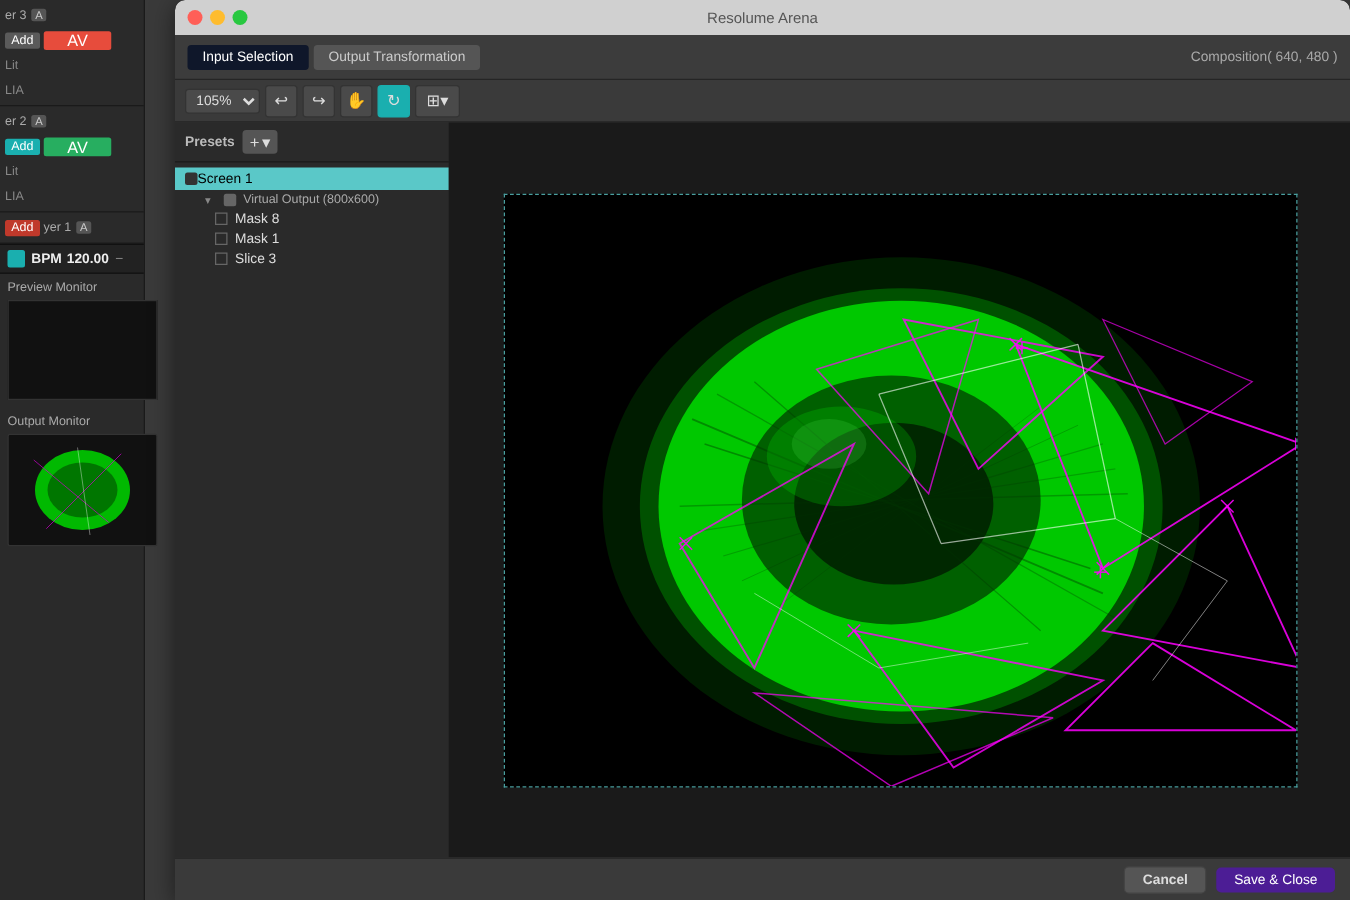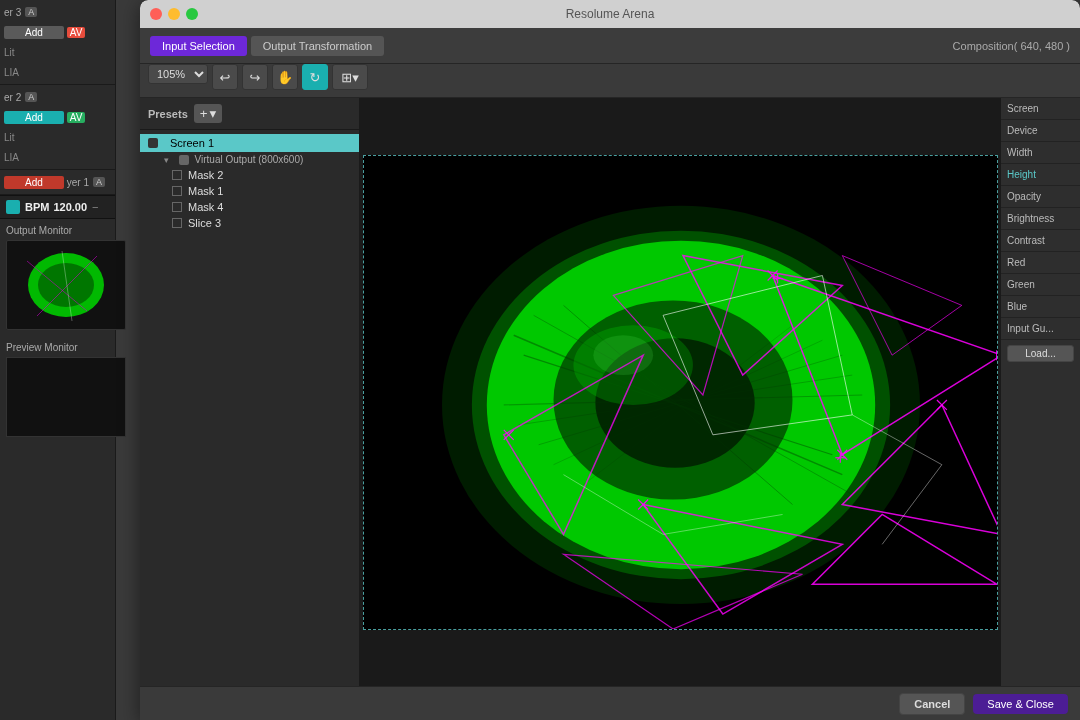--- a/index.html
+++ b/index.html
@@ -25,33 +25,33 @@
     }
     .layer-label {
       color: #aaa;
       font-size: 10px;
       margin-right: 4px;
     }
     .add-btn {
       background: #5a5a5a;
       color: #fff;
       border: none;
-      padding: 1px 21px;
+      padding: 1px 5px;
       font-size: 10px;
       border-radius: 2px;
       cursor: pointer;
       margin-right: 3px;
     }
     .add-btn.teal { background: #1aafaf; }
     .add-btn.red { background: #c0392b; }
     .badge {
       background: #e74c3c;
       color: white;
-      font-size: 10px;
-      padding: 0 3px;
+      font-size: 13px;
+      padding: 0 19px;
       border-radius: 2px;
       margin-right: 2px;
     }
     .badge.green { background: #27ae60; }
     .badge-a {
       background: #555;
       color: #ccc;
       font-size: 9px;
       padding: 0 3px;
       border-radius: 2px;
@@ -181,35 +181,35 @@
     .tab-btn {
       background: #555;
       color: #ccc;
       border: none;
       padding: 4px 12px;
       font-size: 11px;
       border-radius: 3px;
       cursor: pointer;
     }
     .tab-btn.active {
-      background: #6d28d9;
+      background: #0f172a;
       color: white;
     }
     .composition-info {
       margin-left: auto;
       color: #aaa;
       font-size: 11px;
     }
 
     
     .secondary-toolbar {
       background: #3a3a3a;
       height: 34px;
       display: flex;
-      align-items: flex-start;
+      align-items: center;
       padding: 0 8px;
       gap: 4px;
       border-bottom: 1px solid #252525;
     }
     .zoom-select {
       background: #4a4a4a;
       color: #ddd;
       border: 1px solid #333;
       padding: 2px 4px;
       font-size: 11px;
@@ -274,21 +274,21 @@
     .preset-tree {
       flex: 1;
       overflow-y: auto;
       padding: 4px 0;
     }
     .preset-item {
       display: flex;
       align-items: center;
       padding: 3px 8px;
       cursor: pointer;
-      gap: 12px;
+      gap: 0;
     }
     .preset-item.selected {
       background: #5ac8c8;
       color: #000;
     }
     .preset-icon {
       width: 10px; height: 10px;
       border-radius: 2px;
       background: #888;
       flex-shrink: 0;
@@ -443,36 +443,36 @@
 
   <div class="bpm-bar">
     <div class="bpm-indicator"></div>
     <span class="bpm-text">BPM</span>
     <span style="width:4px"></span>
     <span class="bpm-text">120.00</span>
     <span class="bpm-minus">−</span>
   </div>
 
   <div class="monitor-section">
+    <div class="monitor-title">Preview Monitor</div>
+    <div class="preview-monitor-small"></div>
+  </div>
+
+  <div class="monitor-section">
     <div class="monitor-title">Output Monitor</div>
     <div class="monitor-preview">
 
       <svg width="118" height="88" viewBox="0 0 118 88">
         <ellipse cx="59" cy="44" rx="38" ry="32" fill="#00cc00" opacity="0.9"></ellipse>
         <ellipse cx="59" cy="44" rx="28" ry="22" fill="#003300" opacity="0.5"></ellipse>
         <line x1="20" y1="20" x2="80" y2="70" stroke="#cc00cc" stroke-width="0.8" opacity="0.7"></line>
         <line x1="90" y1="15" x2="30" y2="75" stroke="#cc00cc" stroke-width="0.8" opacity="0.7"></line>
         <line x1="55" y1="10" x2="65" y2="80" stroke="white" stroke-width="0.6" opacity="0.5"></line>
       </svg>
     </div>
-  </div>
-
-  <div class="monitor-section">
-    <div class="monitor-title">Preview Monitor</div>
-    <div class="preview-monitor-small"></div>
   </div>
 </div>
 
 <div class="main-window">
 
   <div class="title-bar">
     <div class="traffic-lights">
       <div class="traffic-light tl-red"></div>
       <div class="traffic-light tl-yellow"></div>
       <div class="traffic-light tl-green"></div>
@@ -518,29 +518,25 @@
         </div>
 
         <div class="preset-child-item">
           <span style="color:#888;font-size:9px;margin-right:4px">▾</span>
           <div class="preset-icon" style="background:#666"></div>
           <span style="color:#aaa;font-size:10px">Virtual Output (800x600)</span>
         </div>
 
         <div class="mask-item">
           <div class="mask-checkbox"></div>
-          <span>Mask 2</span>
+          <span>Mask 8</span>
         </div>
         <div class="mask-item">
           <div class="mask-checkbox"></div>
           <span>Mask 1</span>
-        </div>
-        <div class="mask-item">
-          <div class="mask-checkbox"></div>
-          <span>Mask 4</span>
         </div>
         <div class="mask-item">
           <div class="mask-checkbox"></div>
           <span>Slice 3</span>
         </div>
       </div>
     </div>
 
     <div class="canvas-area">
       <div class="canvas-viewport">
@@ -613,36 +609,20 @@
 
             <line x1="415" y1="118" x2="415" y2="128"></line>
               <line x1="410" y1="123" x2="420" y2="123"></line>
             <line x1="478" y1="298" x2="478" y2="308"></line>
               <line x1="473" y1="303" x2="483" y2="303"></line>
           </g>
         </svg>
       </div>
     </div>
 
-    <div class="props-panel">
-      <div class="props-item">Screen</div>
-      <div class="props-item">Device</div>
-      <div class="props-item">Width</div>
-      <div class="props-item active">Height</div>
-      <div class="props-item">Opacity</div>
-      <div class="props-item">Brightness</div>
-      <div class="props-item">Contrast</div>
-      <div class="props-item">Red</div>
-      <div class="props-item">Green</div>
-      <div class="props-item">Blue</div>
-      <div class="props-item">Input Gu...</div>
-      <div style="padding:5px 6px">
-        <button style="background:#555;color:#ddd;border:1px solid #444;padding:2px 6px;border-radius:3px;font-size:10px;cursor:pointer;width:100%">Load...</button>
-      </div>
-    </div>
   </div>
 
 </div>
 
 <div class="bottom-bar">
   <button class="cancel-btn">Cancel</button>
   <button class="save-btn">Save &amp; Close</button>
 </div>
 
 </body></html>

